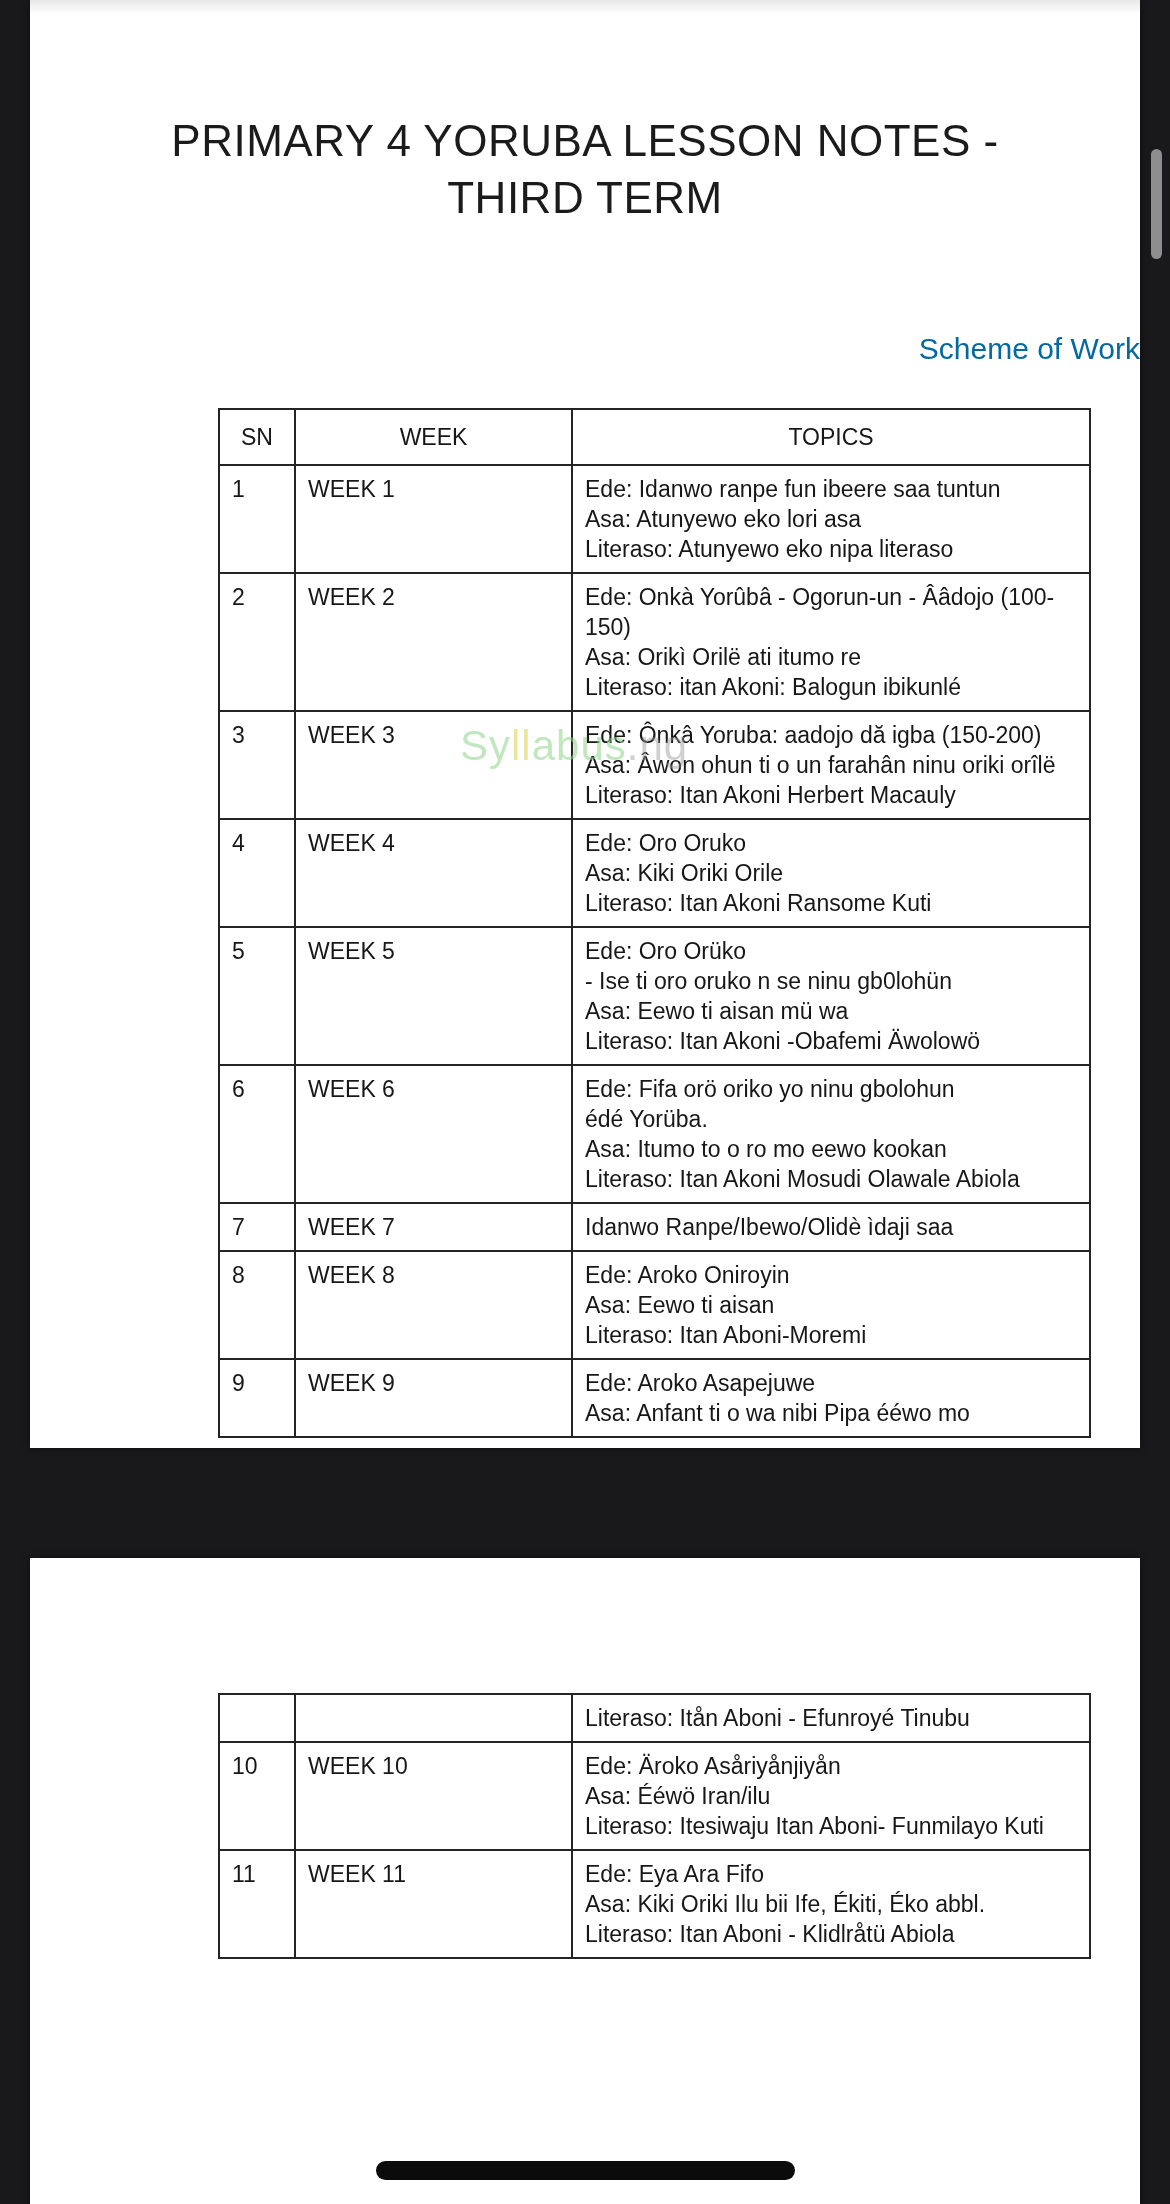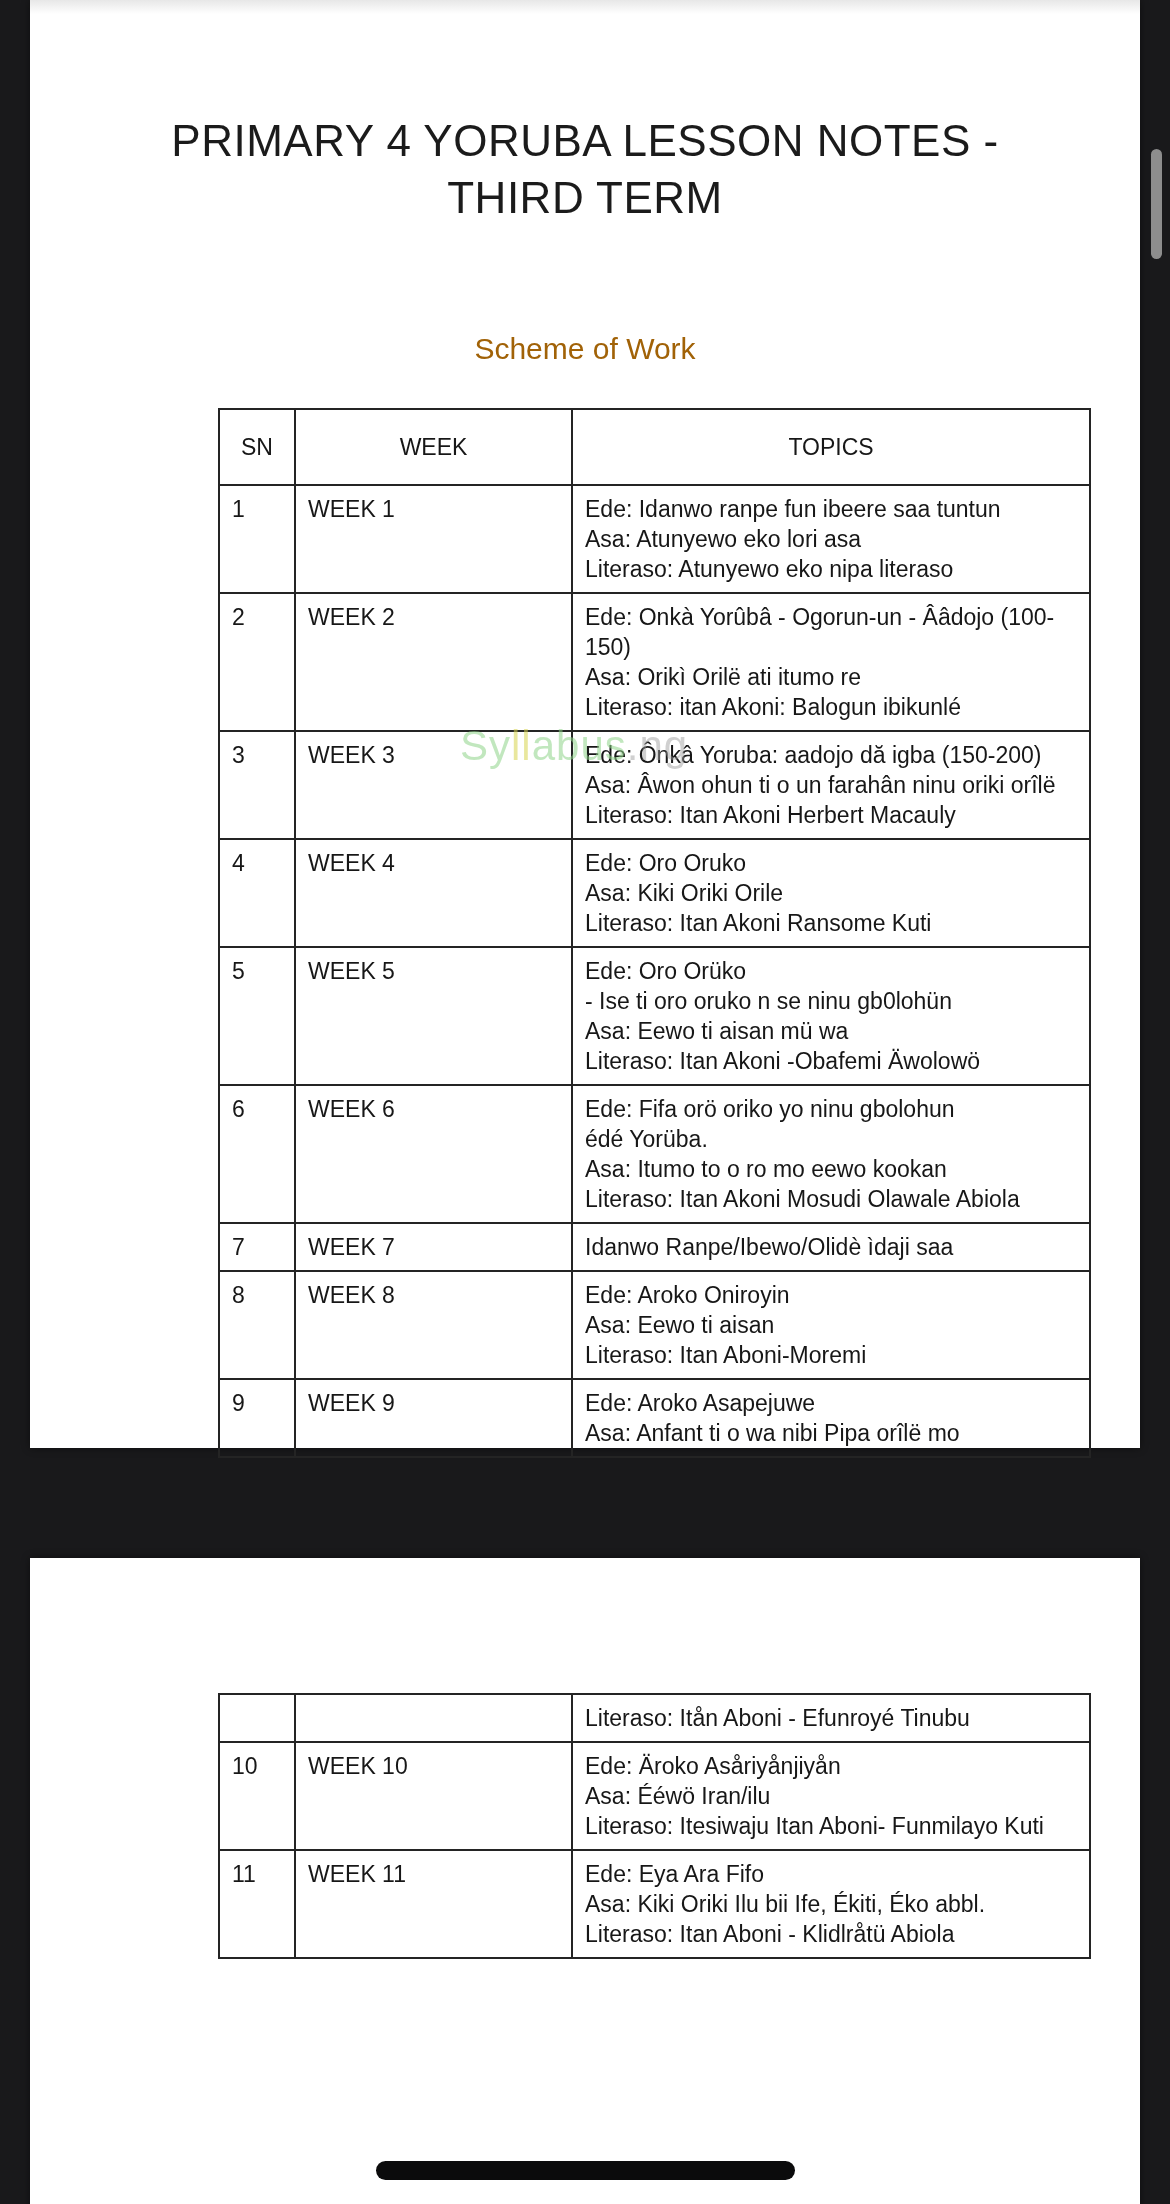--- a/index.html
+++ b/index.html
@@ -22,38 +22,38 @@
   }
   .page-2 { top:1558px; height:664px; }
 
   .doc-title {
     position:absolute; top:112px; left:0; width:100%;
     text-align:center; font-size:44px; line-height:57px;
     color:#1b1b1b; letter-spacing:0.5px; font-weight:400;
   }
   .section-heading {
     position:absolute; top:332px; left:0; width:100%;
-    text-align:center; font-size:30px; color:#a16207; font-weight:400;
+    text-align:right; font-size:30px; color:#0369a1; font-weight:400;
   }
 
   table.scheme {
     position:absolute; left:188px; width:871px;
     border-collapse:collapse; table-layout:fixed;
     font-size:23px; color:#171717;
   }
   .page-1 table.scheme { top:408px; }
   .page-2 table.scheme { top:135px; }
   table.scheme col.c-sn    { width:76px; }
   table.scheme col.c-week  { width:277px; }
   table.scheme col.c-topic { width:518px; }
   table.scheme th, table.scheme td {
     border:2px solid #242424; vertical-align:top;
   }
   table.scheme th {
-    font-weight:400; text-align:center; padding:22px 2px; line-height:30px;
+    font-weight:400; text-align:center; padding:12px 2px; line-height:30px;
   }
   table.scheme td { padding:8px 8px 8px 12px; line-height:30px; }
   td.sn   { padding-left:14px; }
   td.week { padding-left:14px; }
   td.topics div { white-space:nowrap; overflow:visible; }
 
   .watermark {
     position:absolute; left:430px; top:722px;
     font-size:42px; font-weight:normal; letter-spacing:1px;
     opacity:0.55; white-space:nowrap; pointer-events:none;
@@ -166,21 +166,21 @@
             <div>Ede: Aroko Oniroyin</div>
             <div>Asa: Eewo ti aisan</div>
             <div>Literaso: Itan Aboni-Moremi</div>
           </td>
         </tr>
         <tr>
           <td class="sn">9</td>
           <td class="week">WEEK 9</td>
           <td class="topics">
             <div>Ede: Aroko Asapejuwe</div>
-            <div>Asa: Anfant ti o wa nibi Pipa orîlë mo</div>
+            <div>Asa: Anfant ti o wa nibi Pipa ééwo mo</div>
           </td>
         </tr>
       </tbody>
     </table>
 
   <div class="watermark">
     <span class="wm-green">Sy</span><span class="wm-yellow">ll</span><span class="wm-green">abus</span><span class="wm-gray">.ng</span>
   </div>
 </div>
 

